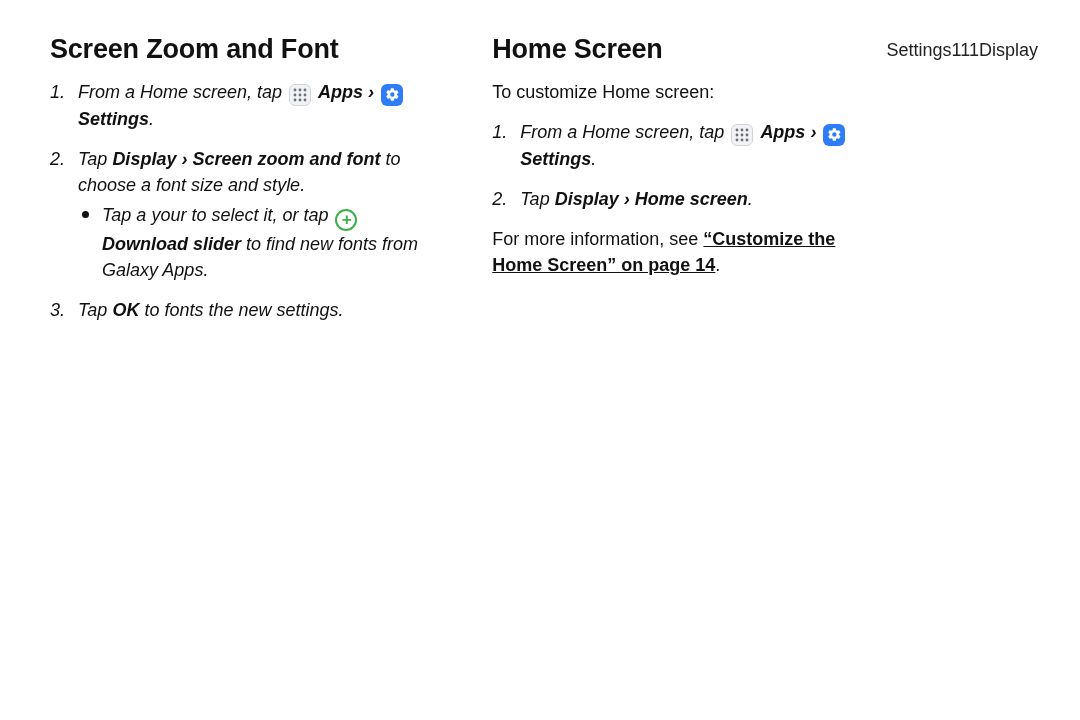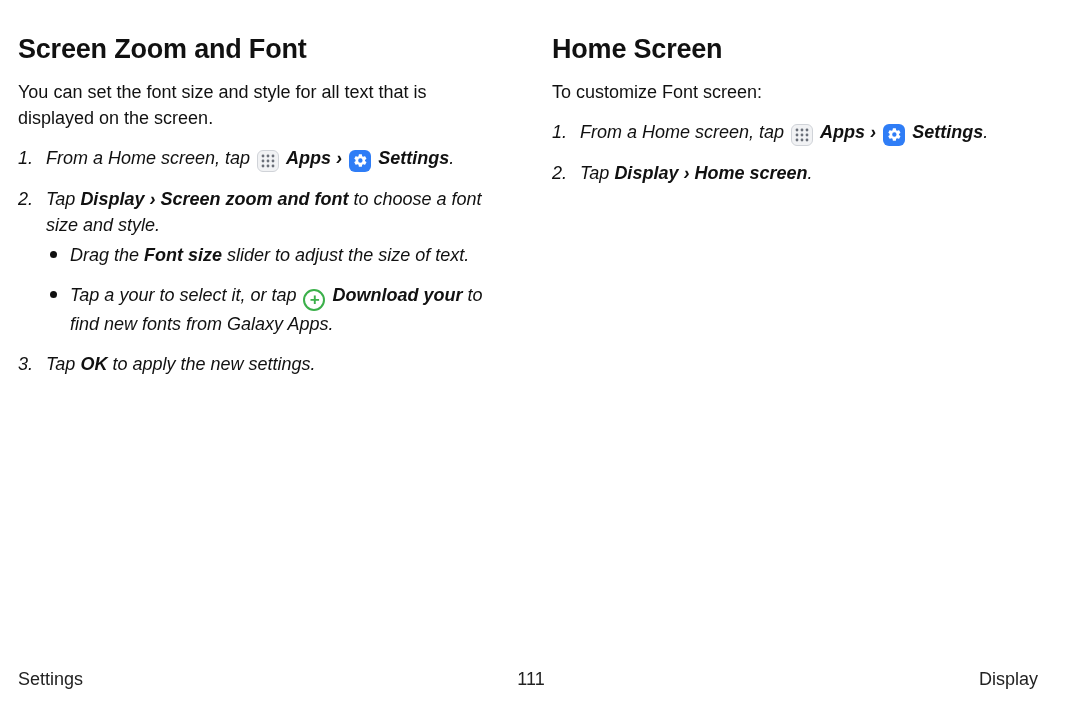--- a/index.html
+++ b/index.html
@@ -1,22 +1,21 @@
 <!DOCTYPE html>
 <html><head>
 <meta charset="utf-8">
 <style>
   * { box-sizing: border-box; margin: 0; padding: 0; }
   html, body { width: 1080px; height: 720px; background: #fff; font-family: Arial, Helvetica, sans-serif; color: #111; }
   .page {
     width: 1080px;
     height: 720px;
-    padding: 34px 42px 20px 18px;
+    padding: 34px 42px 20px 50px;
     display: flex;
-    flex-direction: column;
     justify-content: space-between;
   }
   .columns {
     display: flex;
     gap: 48px;
   }
   .col { flex: 1; }
   h2.heading {
     font-size: 27px;
     font-weight: 700;
@@ -118,21 +117,20 @@
 </style>
 </head>
 <body>
 
 <div class="page">
 
   <div class="columns">
 
     <div class="col">
       <h2 class="heading">Screen Zoom and Font</h2>
-      <p class="intro">You can set the font size and style for all text that is displayed on the screen.</p>
 
       <ol class="numbered">
         <li>
           <span>From a Home screen, tap </span><span class="icon-square apps-icon">
               <svg viewBox="0 0 14 14">
                 <g fill="#6a6f78">
                   <circle cx="2" cy="2" r="1.4"></circle>
                   <circle cx="7" cy="2" r="1.4"></circle>
                   <circle cx="12" cy="2" r="1.4"></circle>
                   <circle cx="2" cy="7" r="1.4"></circle>
@@ -154,38 +152,35 @@
           <span class="b">Settings</span><span>.</span>
         </li>
 
         <li>
           <span>Tap </span><span class="b">Display</span>
           <span class="chev">›</span>
           <span class="b">Screen zoom and font</span><span> to choose a font size and style.</span>
 
           <ul class="bullets">
             <li>
-              <span>Drag the </span><span class="b">Font size</span><span> slider to adjust the size of text.</span>
-            </li>
-            <li>
               <span>Tap a your to select it, or tap </span><span class="plus-icon">+</span>
-              <span class="b">Download your</span><span> to find new fonts from Galaxy Apps.</span>
+              <span class="b">Download slider</span><span> to find new fonts from Galaxy Apps.</span>
             </li>
           </ul>
         </li>
 
         <li>
-          <span>Tap </span><span class="b">OK</span><span> to apply the new settings.</span>
+          <span>Tap </span><span class="b">OK</span><span> to fonts the new settings.</span>
         </li>
       </ol>
     </div>
 
     <div class="col">
       <h2 class="heading">Home Screen</h2>
-      <p class="body">To customize Font screen:</p>
+      <p class="body">To customize Home screen:</p>
 
       <ol class="numbered">
         <li>
           <span>From a Home screen, tap </span><span class="icon-square apps-icon">
               <svg viewBox="0 0 14 14">
                 <g fill="#6a6f78">
                   <circle cx="2" cy="2" r="1.4"></circle>
                   <circle cx="7" cy="2" r="1.4"></circle>
                   <circle cx="12" cy="2" r="1.4"></circle>
                   <circle cx="2" cy="7" r="1.4"></circle>
@@ -206,20 +201,23 @@
             </span>
           <span class="b">Settings</span><span>.</span>
         </li>
         <li>
           <span>Tap </span><span class="b">Display</span>
           <span class="chev">›</span>
           <span class="b">Home screen</span><span>.</span>
         </li>
       </ol>
 
+      <p class="body">
+        <span>For more information, see </span><span class="link">“Customize the Home Screen” on page 14</span><span>.</span>
+      </p>
     </div>
 
   </div>
 
   <div class="footer">
     <div>Settings</div>
     <div class="center">111</div>
     <div>Display</div>
   </div>
 

